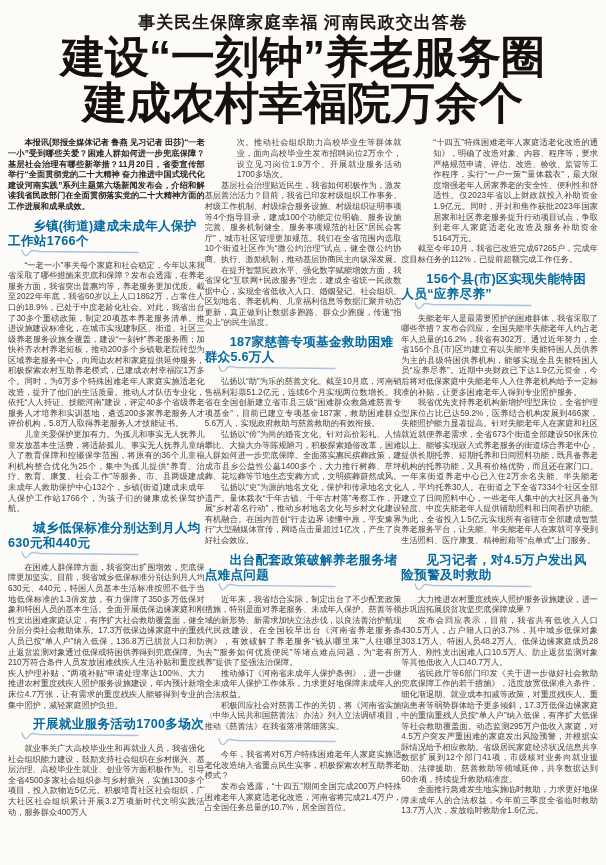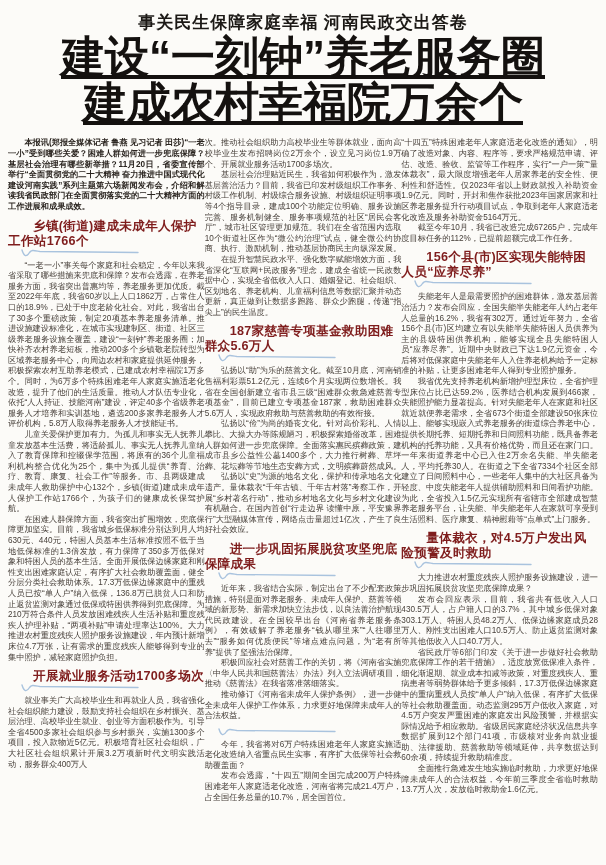--- a/index.html
+++ b/index.html
@@ -9,33 +9,33 @@
     font-family:"Liberation Sans",sans-serif;
     color:#46403b;
   }
   .page{width:606px;height:865px;position:relative;}
   .eyebrow{
     padding-top:11px;text-align:center;
     font-size:17px;font-weight:bold;letter-spacing:1px;color:#1c1916;
   }
   .headline{
     text-align:center;font-weight:900;color:#14110f;
-    font-size:44px;line-height:1.05;margin-top:3px;letter-spacing:0px;text-decoration:underline;
+    font-size:44px;line-height:1.05;margin-top:3px;letter-spacing:0px;
   }
   .headline .hl{display:block;}
   .cols{display:flex;gap:0;padding:12px 8px 0 8px;}
   .col{flex:1;min-width:0;}
   p{margin:0;font-size:8.2px;line-height:10.6px;text-align:justify;color:#48413b;}
   p.para,p.lead{text-indent:2em;}
-  p.cont{text-indent:0;}
+  p.cont{text-indent:0;margin-left:32px;}
   p.lead{font-weight:bold;color:#2a241f;}
   .sec{margin:6px 0 3px 0;}
   .sec h2{
     margin:0;font-size:12.6px;line-height:15px;font-weight:bold;
-    color:#7f1d1d;text-indent:25px;letter-spacing:0.3px;
+    color:#0369a1;text-indent:25px;letter-spacing:0.3px;
   }
   .sec svg{display:block;margin:0 0 1px 12px;}
 </style>
 </head>
 <body>
 
 <div class="page">
   <div class="eyebrow">事关民生保障家庭幸福 河南民政交出答卷</div>
   <h1 class="headline" style="margin:0;">
     <span class="hl">建设“一刻钟”养老服务圈</span>
@@ -45,20 +45,26 @@
       <div class="col">
         <p class="lead">本报讯(郑报全媒体记者 鲁燕 见习记者 田莎)“一老一小”受到哪些关爱？困难人群如何进一步兜底保障？基层社会治理有哪些新举措？11月20日，省委宣传部举行“全面贯彻党的二十大精神 奋力推进中国式现代化建设河南实践”系列主题第六场新闻发布会，介绍和解读我省民政部门在全面贯彻落实党的二十大精神方面的工作进展和成果成效。</p>
         <div class="sec">
           <h2>乡镇(街道)建成未成年人保护工作站1766个</h2>
           <svg width="120" height="9" viewBox="0 0 120 9">
             <path d="M2 1 C4 7.5, 6.5 8.5, 9.5 3.5 C11.5 0.5, 14 1.5, 20 2.5 L118 3.5" fill="none" stroke="#a9c3de" stroke-width="1.4" stroke-linecap="round"></path>
           </svg>
         </div>
         <p class="para">“一老一小”事关每个家庭和社会稳定，今年以来我省采取了哪些措施来兜底和保障？发布会透露，在养老服务方面，我省突出普惠均等，养老服务更加优质。截至2022年年底，我省60岁以上人口1862万，占常住人口的18.9%，已处于中度老龄化社会。对此，我省出台了30多个重磅政策，制定20项基本养老服务清单。推进设施建设标准化，在城市实现建制区、街道、社区三级养老服务设施全覆盖，建设“一刻钟”养老服务圈；加快补齐农村养老短板，推动200多个乡镇敬老院转型为区域养老服务中心，向周边农村和家庭提供延伸服务，积极探索农村互助养老模式，已建成农村幸福院1万多个。同时，为6万多个特殊困难老年人家庭实施适老化改造，提升了他们的生活质量。推动人才队伍专业化，依托“人人持证、技能河南”建设，评定40多个省级养老服务人才培养和实训基地，遴选200多家养老服务人才评价机构，5.8万人取得养老服务人才技能证书。</p>
         <p class="para">儿童关爱保护更加有力。为孤儿和事实无人抚养儿童发放基本生活费，将适龄孤儿、事实无人抚养儿童纳入了教育保障和控辍保学范围，将原有的36个儿童福利机构整合优化为25个，集中为孤儿提供“养育、治疗、教育、康复、社会工作”等服务。市、县两级建成未成年人救助保护中心132个，乡镇(街道)建成未成年人保护工作站1766个，为孩子们的健康成长保驾护航。</p>
+        <div class="sec">
+          <h2>城乡低保标准分别达到月人均630元和440元</h2>
+          <svg width="120" height="9" viewBox="0 0 120 9">
+            <path d="M2 1 C4 7.5, 6.5 8.5, 9.5 3.5 C11.5 0.5, 14 1.5, 20 2.5 L118 3.5" fill="none" stroke="#a9c3de" stroke-width="1.4" stroke-linecap="round"></path>
+          </svg>
+        </div>
         <p class="para">在困难人群保障方面，我省突出扩围增效，兜底保障更加坚实。目前，我省城乡低保标准分别达到月人均630元、440元，特困人员基本生活标准按照不低于当地低保标准的1.3倍发放，有力保障了350多万低保对象和特困人员的基本生活。全面开展低保边缘家庭和刚性支出困难家庭认定，有序扩大社会救助覆盖面，健全分层分类社会救助体系。17.3万低保边缘家庭中的重残人员已按“单人户”纳入低保，136.8万已脱贫人口和防止返贫监测对象通过低保或特困供养得到兜底保障。为210万符合条件人员发放困难残疾人生活补贴和重度残疾人护理补贴，“两项补贴”申请处理率达100%。大力推进农村重度残疾人照护服务设施建设，年内预计新增床位4.7万张，让有需求的重度残疾人能够得到专业的集中照护，减轻家庭照护负担。</p>
         <div class="sec">
           <h2>开展就业服务活动1700多场次</h2>
           <svg width="120" height="9" viewBox="0 0 120 9">
             <path d="M2 1 C4 7.5, 6.5 8.5, 9.5 3.5 C11.5 0.5, 14 1.5, 20 2.5 L118 3.5" fill="none" stroke="#a9c3de" stroke-width="1.4" stroke-linecap="round"></path>
           </svg>
         </div>
         <p class="para">就业事关广大高校毕业生和再就业人员，我省强化社会组织能力建设，鼓励支持社会组织在乡村振兴、基层治理、高校毕业生就业、创业等方面积极作为。引导全省4500多家社会组织参与乡村振兴，实施1300多个项目，投入款物近5亿元。积极培育社区社会组织，广大社区社会组织累计开展3.2万项新时代文明实践活动，服务群众400万人</p>
       </div>
       <div class="col">
@@ -68,49 +74,49 @@
         <div class="sec">
           <h2>187家慈善专项基金救助困难群众5.6万人</h2>
           <svg width="120" height="9" viewBox="0 0 120 9">
             <path d="M2 1 C4 7.5, 6.5 8.5, 9.5 3.5 C11.5 0.5, 14 1.5, 20 2.5 L118 3.5" fill="none" stroke="#a9c3de" stroke-width="1.4" stroke-linecap="round"></path>
           </svg>
         </div>
         <p class="para">弘扬以“助”为乐的慈善文化。截至10月底，河南销售福利彩票51.2亿元，连续6个月实现两位数增长。我省在全国创新建立省市县三级“困难群众救急难慈善专项基金”，目前已建立专项基金187家，救助困难群众5.6万人，实现政府救助与慈善救助的有效衔接。</p>
         <p class="para">弘扬以“俭”为尚的婚丧文化。针对高价彩礼、人情攀比、大操大办等陈规陋习，积极探索婚俗改革，困难人群如何进一步兜底保障。全面落实惠民殡葬政策，建成市县乡公益性公墓1400多个，大力推行树葬、草坪葬、花坛葬等节地生态安葬方式，文明殡葬蔚然成风。</p>
         <p class="para">弘扬以“史”为源的地名文化，保护和传承地名文化遗产。量体裁衣“千年古镇、千年古村落”考察工作，开展“乡村著名行动”，推动乡村地名文化与乡村文化建设有机融合。在国内首创“行走边界 读懂中原，平安豫界行”大型融媒体宣传，网络点击量超过1亿次，产生了良好社会效应。</p>
         <div class="sec">
-          <h2>进一步巩固拓展脱贫攻坚兜底保障成果</h2>
+          <h2>出台配套政策破解养老服务堵点难点问题</h2>
           <svg width="120" height="9" viewBox="0 0 120 9">
             <path d="M2 1 C4 7.5, 6.5 8.5, 9.5 3.5 C11.5 0.5, 14 1.5, 20 2.5 L118 3.5" fill="none" stroke="#a9c3de" stroke-width="1.4" stroke-linecap="round"></path>
           </svg>
         </div>
         <p class="para">近年来，我省结合实际，制定出台了不少配套政策措施，特别是面对养老服务、未成年人保护、慈善等领域的新形势、新需求加快立法步伐，以良法善治护航现代民政建设。在全国较早出台《河南省养老服务条例》，有效破解了养老服务“钱从哪里来”“人往哪里去”“服务如何优质便民”等堵点难点问题，为“老有所养”提供了坚强法治保障。</p>
+        <p class="para">推动修订《河南省未成年人保护条例》，进一步健全未成年人保护工作体系，力求更好地保障未成年人的合法权益。</p>
         <p class="para">积极回应社会对慈善工作的关切，将《河南省实施〈中华人民共和国慈善法〉办法》列入立法调研项目，推动《慈善法》在我省落准落细落实。</p>
-        <p class="para">推动修订《河南省未成年人保护条例》，进一步健全未成年人保护工作体系，力求更好地保障未成年人的合法权益。</p>
         <div class="sec">
           <svg width="120" height="9" viewBox="0 0 120 9">
             <path d="M2 1 C4 7.5, 6.5 8.5, 9.5 3.5 C11.5 0.5, 14 1.5, 20 2.5 L118 3.5" fill="none" stroke="#a9c3de" stroke-width="1.4" stroke-linecap="round"></path>
           </svg>
         </div>
-        <p class="para">今年，我省将对6万户特殊困难老年人家庭实施适老化改造纳入省重点民生实事，有序扩大低保等社会救助覆盖面？</p>
+        <p class="para">今年，我省将对6万户特殊困难老年人家庭实施适老化改造纳入省重点民生实事，积极探索农村互助养老模式？</p>
         <p class="para">发布会透露，“十四五”期间全国完成200万户特殊困难老年人家庭适老化改造，河南省将完成21.4万户，占全国任务总量的10.7%，居全国首位。</p>
       </div>
       <div class="col">
         <p class="cont">“十四五”特殊困难老年人家庭适老化改造的通知》，明确了改造对象、内容、程序等，要求严格规范申请、评估、改造、验收、监管等工作程序，实行“一户一策”“量体裁衣”，最大限度增强老年人居家养老的安全性、便利性和舒适性。仅2023年省以上财政就投入补助资金1.9亿元。同时，开封和焦作获批2023年国家居家和社区养老服务提升行动项目试点，争取到老年人家庭适老化改造及服务补助资金5164万元。</p>
         <p class="para">截至今年10月，我省已改造完成67265户，完成年度目标任务的112%，已提前超额完成工作任务。</p>
         <div class="sec">
           <h2>156个县(市)区实现失能特困人员“应养尽养”</h2>
           <svg width="120" height="9" viewBox="0 0 120 9">
             <path d="M2 1 C4 7.5, 6.5 8.5, 9.5 3.5 C11.5 0.5, 14 1.5, 20 2.5 L118 3.5" fill="none" stroke="#a9c3de" stroke-width="1.4" stroke-linecap="round"></path>
           </svg>
         </div>
-        <p class="para">失能老年人是最需要照护的困难群体，激发基层善治活力？发布会回应，全国失能半失能老年人约占老年人总量的16.2%，我省有302万。通过近年努力，全省156个县(市)区均建立有以失能半失能特困人员供养为主的县级特困供养机构，能够实现全县失能特困人员“应养尽养”。近期中央财政已下达1.9亿元资金，今后将对低保家庭中失能老年人入住养老机构给予一定标准的补贴，让更多困难老年人得到专业照护服务。</p>
+        <p class="para">失能老年人是最需要照护的困难群体，我省采取了哪些举措？发布会回应，全国失能半失能老年人约占老年人总量的16.2%，我省有302万。通过近年努力，全省156个县(市)区均建立有以失能半失能特困人员供养为主的县级特困供养机构，能够实现全县失能特困人员“应养尽养”。近期中央财政已下达1.9亿元资金，今后将对低保家庭中失能老年人入住养老机构给予一定标准的补贴，让更多困难老年人得到专业照护服务。</p>
         <p class="para">我省优先支持养老机构新增护理型床位，全省护理型床位占比已达59.2%，医养结合机构发展到466家，失能照护能力显著提高。针对失能老年人在家庭和社区就近就便养老需求，全省673个街道全部建设50张床位以上、能够实现嵌入式养老服务的街道综合养老中心，提供长期托养、短期托养和日间照料功能，既具备养老机构的托养功能，又具有价格优势，而且还在家门口。一年来街道养老中心已入住2万余名失能、半失能老人，平均托养30人。在街道之下全省7334个社区全部建立了日间照料中心，一些老年人集中的大社区具备为轻度、中度失能老年人提供辅助照料和日间看护功能。为此，全省投入1.5亿元实现所有省辖市全部建成智慧养老服务平台，让失能、半失能老年人在家就可享受到生活照料、医疗康复、精神慰藉等“点单式”上门服务。</p>
         <div class="sec">
-          <h2>量体裁衣，对4.5万户发出风险预警及时救助</h2>
+          <h2>见习记者，对4.5万户发出风险预警及时救助</h2>
           <svg width="120" height="9" viewBox="0 0 120 9">
             <path d="M2 1 C4 7.5, 6.5 8.5, 9.5 3.5 C11.5 0.5, 14 1.5, 20 2.5 L118 3.5" fill="none" stroke="#a9c3de" stroke-width="1.4" stroke-linecap="round"></path>
           </svg>
         </div>
         <p class="para">大力推进农村重度残疾人照护服务设施建设，进一步巩固拓展脱贫攻坚兜底保障成果？</p>
         <p class="para">发布会回应表示，目前，我省共有低收入人口430.5万人，占户籍人口的3.7%，其中城乡低保对象303.1万人、特困人员48.2万人、低保边缘家庭成员28万人、刚性支出困难人口10.5万人、防止返贫监测对象等其他低收入人口40.7万人。</p>
         <p class="para">省民政厅等6部门印发《关于进一步做好社会救助兜底保障工作的若干措施》，适度放宽低保准入条件，细化渐退期、就业成本扣减等政策，对重度残疾人、重病患者等弱势群体给予更多倾斜，17.3万低保边缘家庭中的重病重残人员按“单人户”纳入低保，有序扩大低保等社会救助覆盖面。动态监测295万户低收入家庭，对4.5万户突发严重困难的家庭发出风险预警，并根据实际情况给予相应救助。省级居民家庭经济状况信息共享数据扩展到12个部门41项，市级核对业务向就业援助、法律援助、慈善救助等领域延伸，共享数据达到60余项，持续提升救助精准度。</p>
         <p class="para">全面推行急难发生地实施临时救助，力求更好地保障未成年人的合法权益，今年前三季度全省临时救助13.7万人次，发放临时救助金1.6亿元。</p>
       </div>
     </div>

